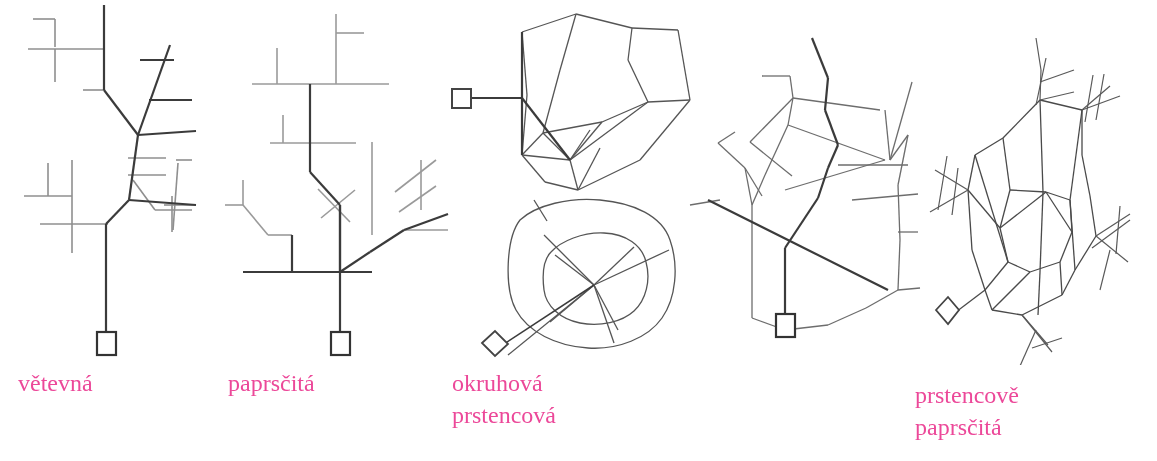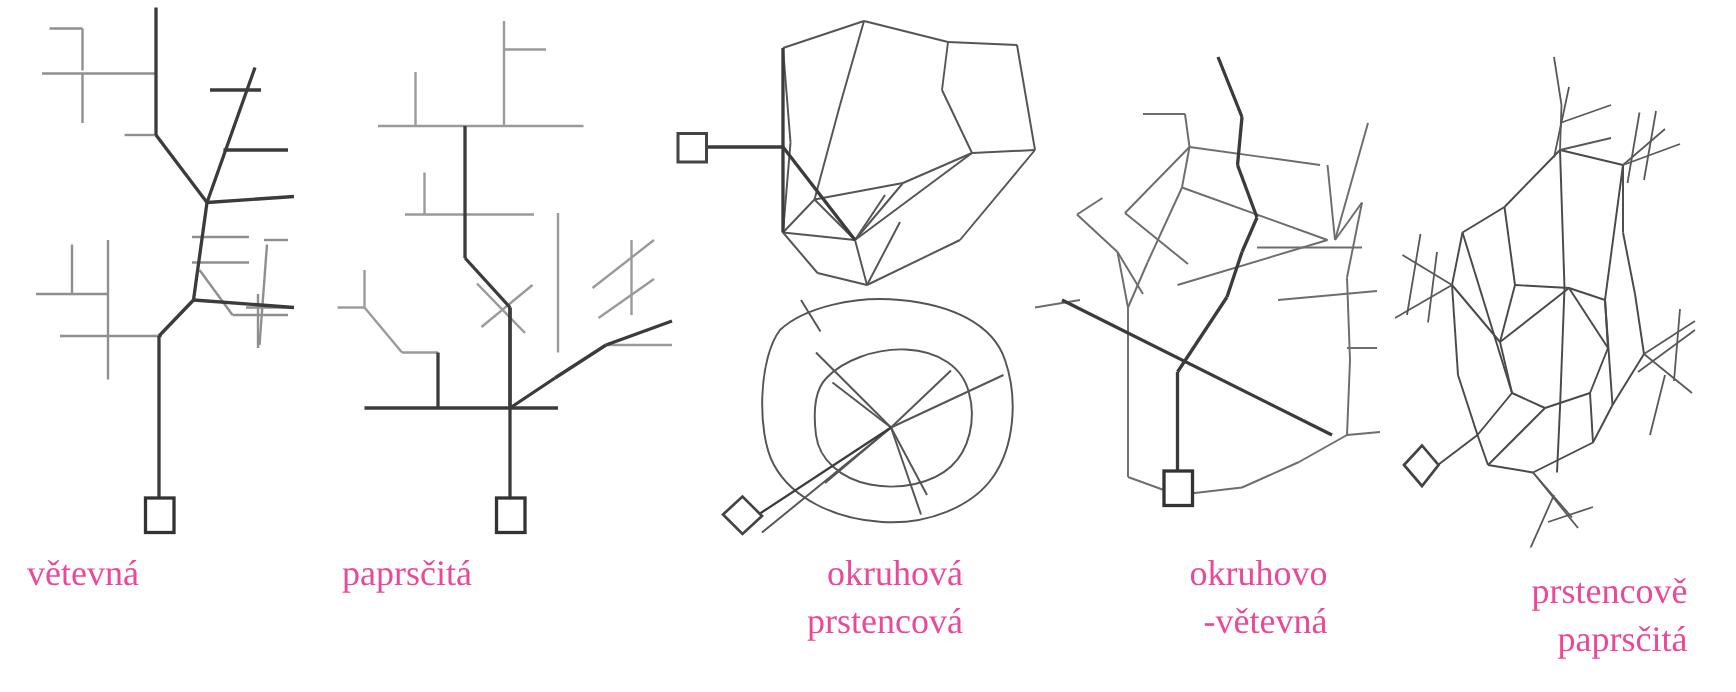--- a/index.html
+++ b/index.html
@@ -41,21 +41,21 @@
   .label {
     position: absolute;
     font-size: 24px;
     line-height: 1.35;
     letter-spacing: 0px;
     color: #ec4899;
     white-space: pre-line;
     font-family: Liberation Serif, serif;
   }
   .label.left-align { text-align: left; }
-  .label.center-align { text-align: right; }
+  .label.center-align { text-align: left; }
 </style>
 </head>
 <body>
 
 <div id="figure">
 
   <div class="diagram-area">
     <svg width="1157" height="365" viewBox="0 0 1157 365" xmlns="http://www.w3.org/2000/svg">
 
       <g fill="none" stroke-linecap="butt">
@@ -343,21 +343,19 @@
 
   <div class="labels-row">
 
     <div class="label left-align" style="left:18px; top:2px;">větevná</div>
 
     <div class="label left-align" style="left:228px; top:2px;">paprsčitá</div>
 
     <div class="label center-align" style="left:452px; top:2px; width:190px;">okruhová
 prstencová</div>
 
-    <div class="label center-align" style="left:705px; top:2px; width:180px;">okruhovo
--větevná</div>
 
     <div class="label center-align" style="left:915px; top:14px; width:210px;">prstencově
 paprsčitá</div>
 
   </div>
 
 </div>
 
 </body></html>

